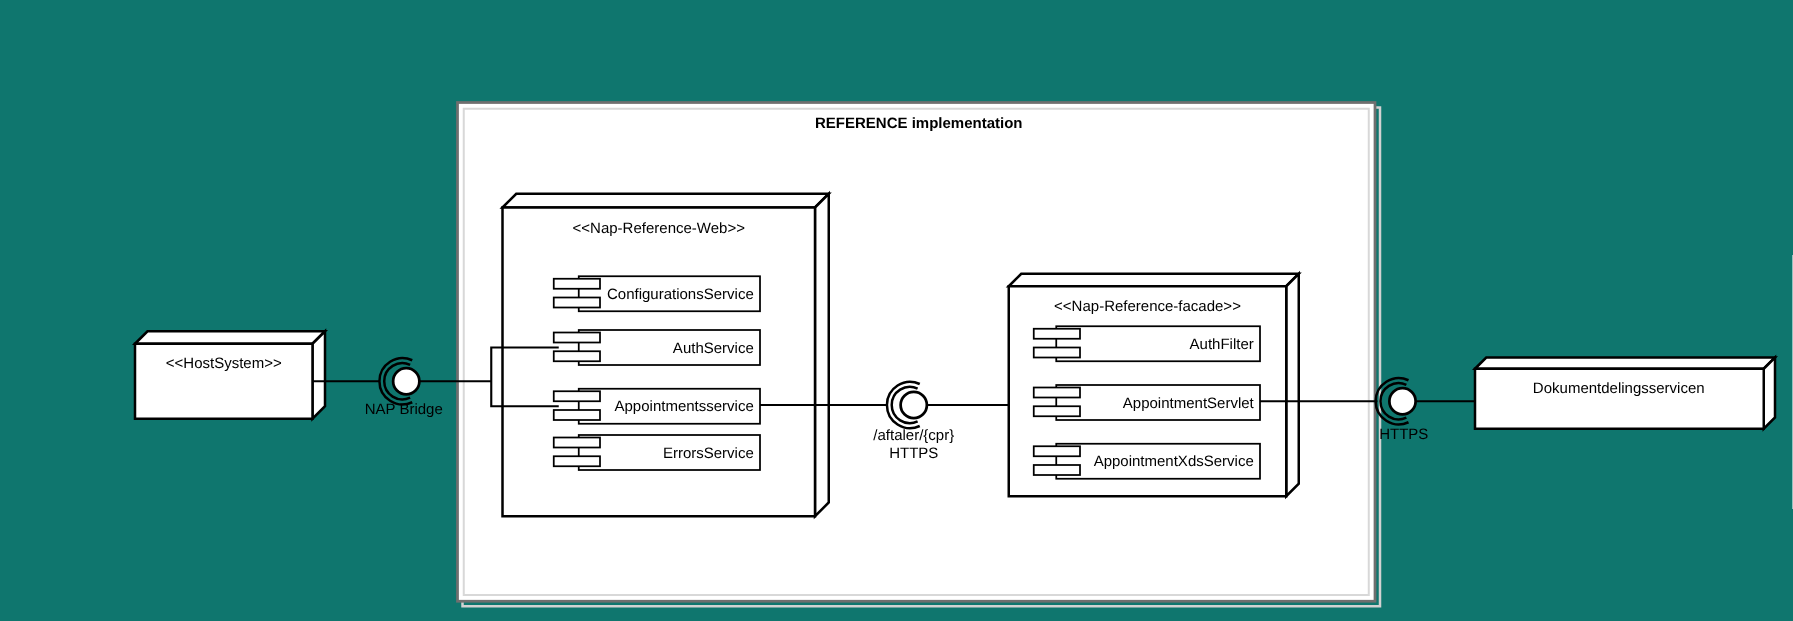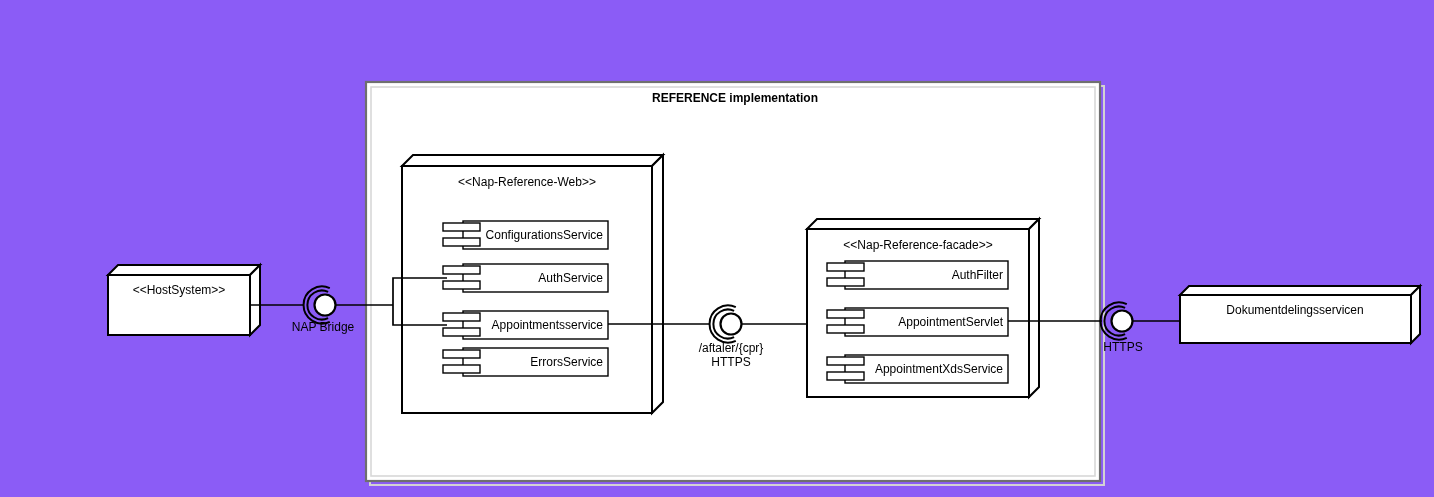--- a/index.html
+++ b/index.html
@@ -1,20 +1,20 @@
 <!DOCTYPE html>
 <html><head>
 <meta charset="utf-8">
 <style>
   html, body { margin: 0; padding: 0; background: #ffffff; }
   .canvas {
     position: relative;
     width: 1434px;
     height: 497px;
-    background: #8b5cf6;
+    background: #0f766e;
     font-family: "Liberation Sans", sans-serif;
   }
   svg { display: block; }
   svg text {
     font-family: "Liberation Sans", sans-serif;
     font-size: 12px;
     fill: #000000;
   }
   .title-text { font-weight: bold; }
   .node-face  { fill: #ffffff; stroke: #000000; stroke-width: 2; stroke-linejoin: miter; }

